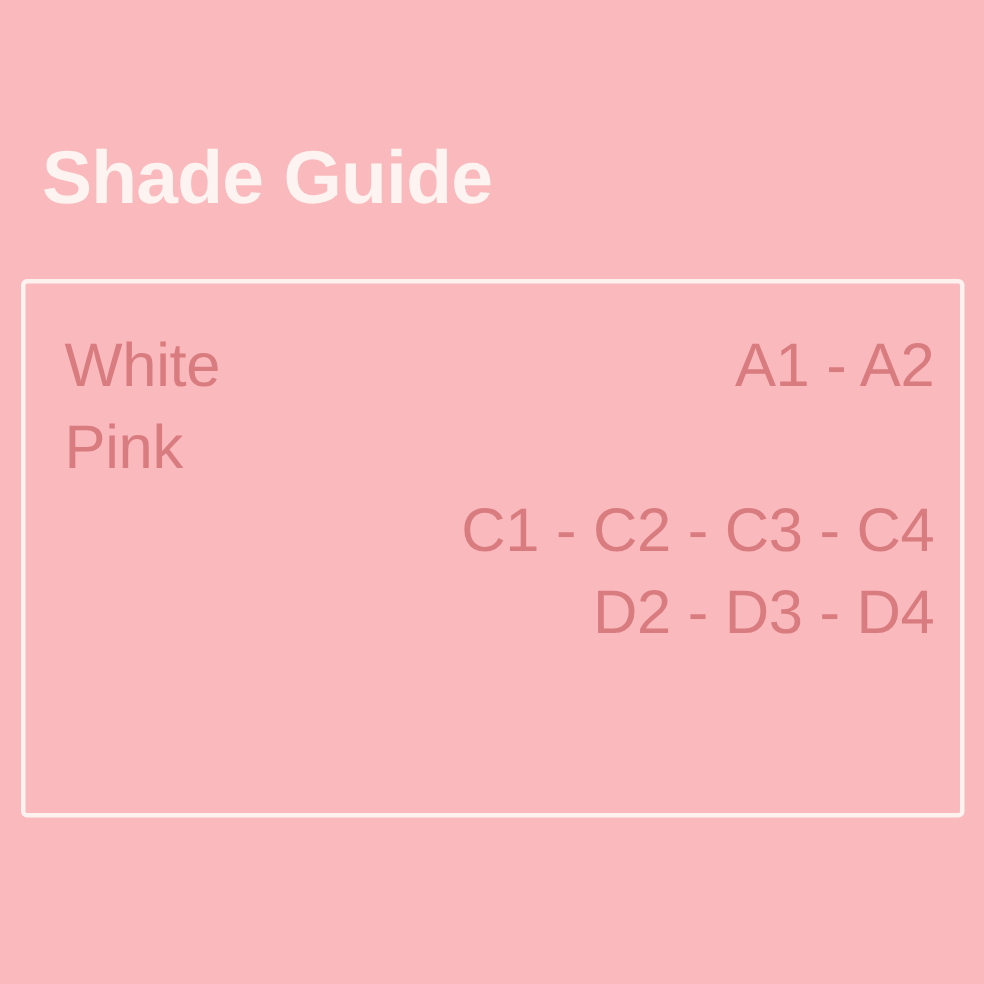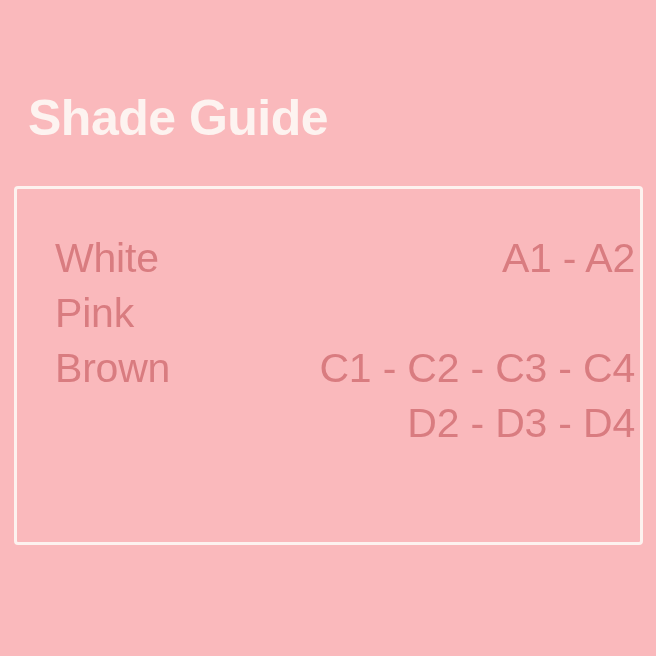--- a/index.html
+++ b/index.html
@@ -44,23 +44,22 @@
     width: 629px;
     height: 359px;
     box-sizing: border-box;
     border: 3px solid #fdf2ef;
     border-radius: 4px;
   }
 
   #shade-table {
     position: absolute;
     left: 26px;
-    top: 42px;
+    top: 27px;
     width: 580px;
-    margin-left: 12px;
   }
 
   .shade-row {
     display: flex;
     align-items: baseline;
     height: 55px;
   }
 
   .shade-name {
     flex: 0 0 202px;
@@ -98,21 +97,20 @@
         <div class="shade-name">White</div>
         <div class="shade-values">A1 - A2</div>
       </div>
 
       <div class="shade-row">
         <div class="shade-name">Pink</div>
       </div>
 
 
       <div class="shade-row">
-        <div class="shade-name">Brown</div>
         <div class="shade-values">C1 - C2 - C3 - C4</div>
       </div>
 
       <div class="shade-row">
         <div class="shade-values">D2 - D3 - D4</div>
       </div>
 
     </div>
   </div>
 </div>

